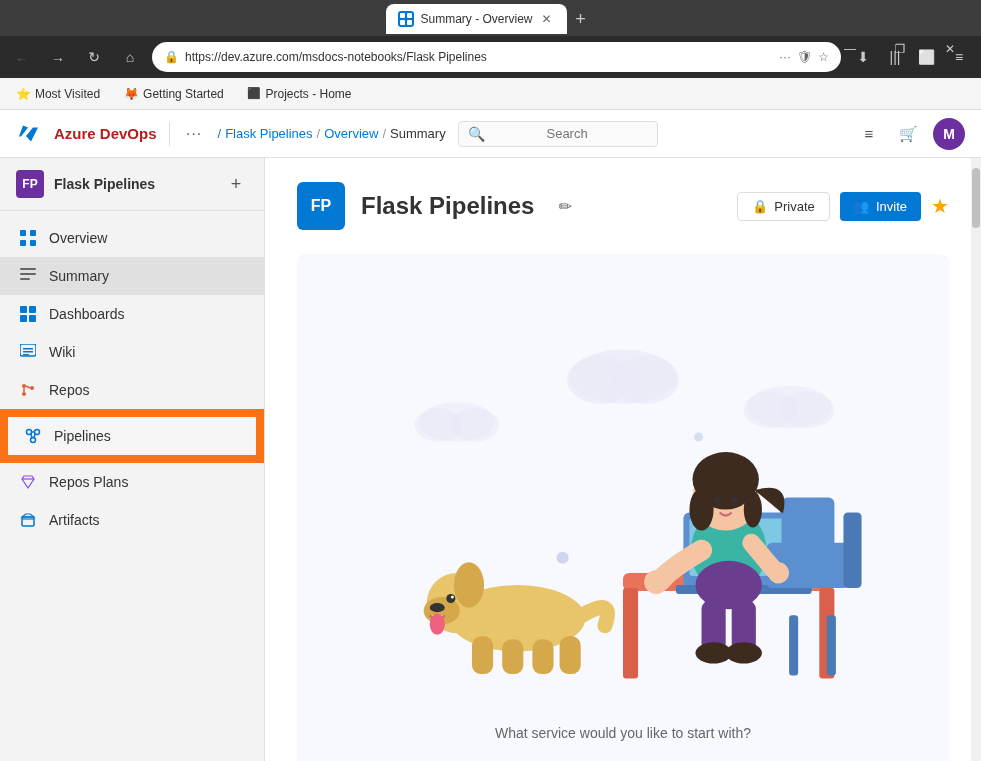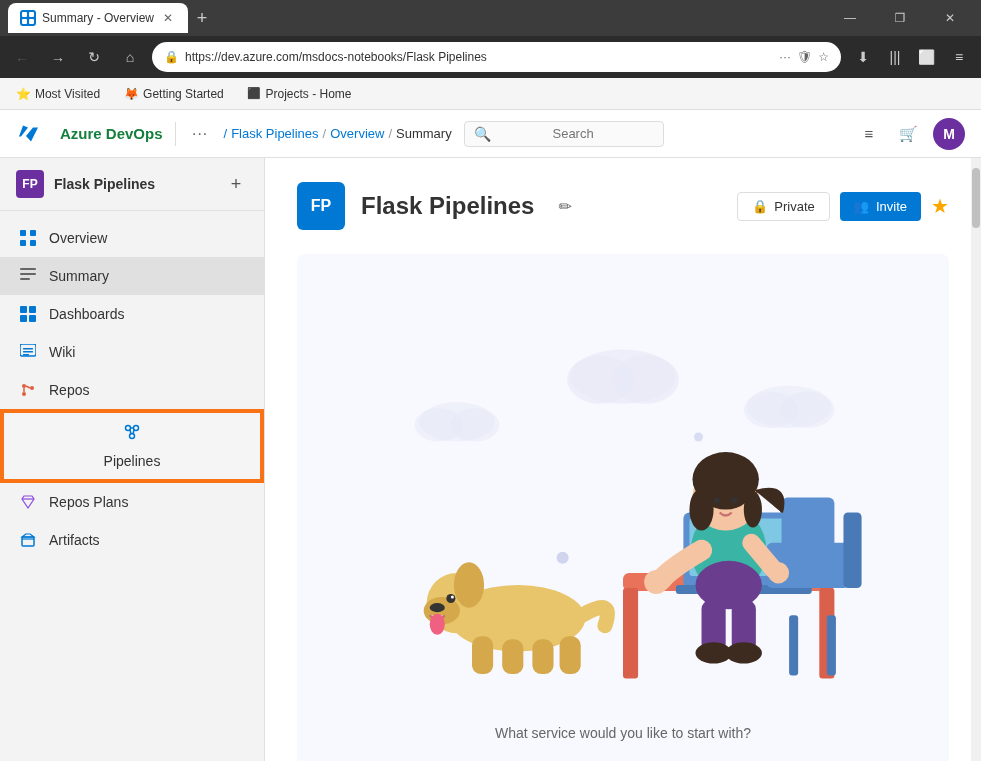--- a/index.html
+++ b/index.html
@@ -1,20 +1,20 @@
 <!DOCTYPE html>
 <html><head>
   <meta charset="utf-8">
   <style>
     * { box-sizing: border-box; margin: 0; padding: 0; }
     body { font-family: 'Segoe UI', Arial, sans-serif; font-size: 14px; background: #fff; width: 981px; height: 761px; overflow: hidden; }
 
     
     .browser-chrome { background: #2b2b2b; }
-    .browser-titlebar { display: flex; align-items: center; padding: 4px 8px; background: #3c3c3c; height: 36px; }
+    .browser-titlebar { display: flex; align-items: center; padding: 4px 8px; background: #3c3c3c; height: 36px; flex-direction: column; }
     .browser-tabs { display: flex; align-items: center; }
     .browser-tab { display: flex; align-items: center; background: #fff; border-radius: 8px 8px 0 0; padding: 6px 12px; font-size: 12px; color: #333; min-width: 180px; height: 30px; gap: 6px; }
     .browser-tab-icon { width: 16px; height: 16px; background: #0078d4; border-radius: 3px; display: flex; align-items: center; justify-content: center; color: #fff; font-size: 10px; font-weight: bold; flex-shrink: 0; }
     .browser-tab-title { flex: 1; font-size: 12px; color: #333; }
     .browser-tab-close { color: #666; font-size: 12px; cursor: pointer; width: 16px; height: 16px; display: flex; align-items: center; justify-content: center; border-radius: 3px; }
     .new-tab-btn { width: 28px; height: 28px; display: flex; align-items: center; justify-content: center; color: #ccc; font-size: 18px; cursor: pointer; border-radius: 50%; }
     .window-controls { margin-left: auto; display: flex; gap: 4px; }
     .win-btn { width: 46px; height: 30px; display: flex; align-items: center; justify-content: center; color: #ccc; font-size: 12px; cursor: pointer; }
 
     .browser-addressbar { background: #2b2b2b; padding: 4px 8px; display: flex; align-items: center; gap: 8px; height: 42px; }
@@ -28,21 +28,21 @@
     .toolbar-icon { width: 28px; height: 28px; display: flex; align-items: center; justify-content: center; color: #ccc; cursor: pointer; border-radius: 4px; font-size: 14px; }
 
     .browser-bookmarks { background: #f5f5f5; border-bottom: 1px solid #ddd; padding: 4px 12px; display: flex; align-items: center; gap: 16px; height: 32px; }
     .bookmark-item { display: flex; align-items: center; gap: 4px; font-size: 12px; color: #333; cursor: pointer; padding: 2px 4px; border-radius: 3px; }
 
     
     .app-container { display: flex; flex-direction: column; height: calc(761px - 110px); }
 
     
     .app-topnav { background: #fff; border-bottom: 1px solid #e0e0e0; display: flex; align-items: center; padding: 0 16px; height: 48px; gap: 12px; }
-    .azure-logo { display: flex; align-items: center; gap: 20px; font-size: 15px; font-weight: 600; color: #15803d; cursor: pointer; }
+    .azure-logo { display: flex; align-items: center; gap: 14px; font-size: 15px; font-weight: 600; color: #b91c1c; cursor: pointer; }
     .azure-logo-icon { width: 24px; height: 24px; }
     .topnav-divider { width: 1px; height: 24px; background: #ddd; }
     .topnav-dots { color: #666; font-size: 16px; cursor: pointer; padding: 4px; }
     .breadcrumb { display: flex; align-items: center; gap: 4px; font-size: 13px; color: #0078d4; }
     .breadcrumb-sep { color: #999; }
     .breadcrumb-current { color: #333; }
     .topnav-search { display: flex; align-items: center; gap: 6px; border: 1px solid #ddd; border-radius: 4px; padding: 4px 10px; min-width: 200px; background: #fafafa; }
     .topnav-search input { border: none; background: transparent; outline: none; font-size: 13px; color: #333; width: 150px; text-align: center; }
     .topnav-right { margin-left: auto; display: flex; align-items: center; gap: 8px; }
     .topnav-icon-btn { width: 32px; height: 32px; display: flex; align-items: center; justify-content: center; cursor: pointer; color: #555; border-radius: 4px; font-size: 15px; }
@@ -253,21 +253,21 @@
                 <circle cx="4" cy="4" r="2" fill="#e05f3b"></circle>
                 <circle cx="4" cy="12" r="2" fill="#e05f3b"></circle>
                 <circle cx="12" cy="6" r="2" fill="#e05f3b"></circle>
                 <line x1="4" y1="6" x2="4" y2="10" stroke="#e05f3b" stroke-width="1.5"></line>
                 <line x1="6" y1="4" x2="10" y2="6" stroke="#e05f3b" stroke-width="1.5"></line>
               </svg>
           </div>
           <span>Repos</span>
         </div>
 
-        <div class="sidebar-item highlighted" style="border: 4px solid #f97316; flex-direction: column;">
+        <div class="sidebar-item highlighted" style="border: 8px solid #f97316;">
           <div class="sidebar-icon">
             <svg width="16" height="16" viewBox="0 0 16 16">
               <circle cx="4" cy="4" r="2.5" fill="none" stroke="#0078d4" stroke-width="1.5"></circle>
               <circle cx="12" cy="4" r="2.5" fill="none" stroke="#0078d4" stroke-width="1.5"></circle>
               <circle cx="8" cy="12" r="2.5" fill="none" stroke="#0078d4" stroke-width="1.5"></circle>
               <line x1="6.5" y1="4" x2="9.5" y2="4" stroke="#0078d4" stroke-width="1.5"></line>
               <line x1="10" y1="5.5" x2="9" y2="10.5" stroke="#0078d4" stroke-width="1.5"></line>
               <line x1="6" y1="5.5" x2="7" y2="10.5" stroke="#0078d4" stroke-width="1.5"></line>
             </svg>
           </div>

